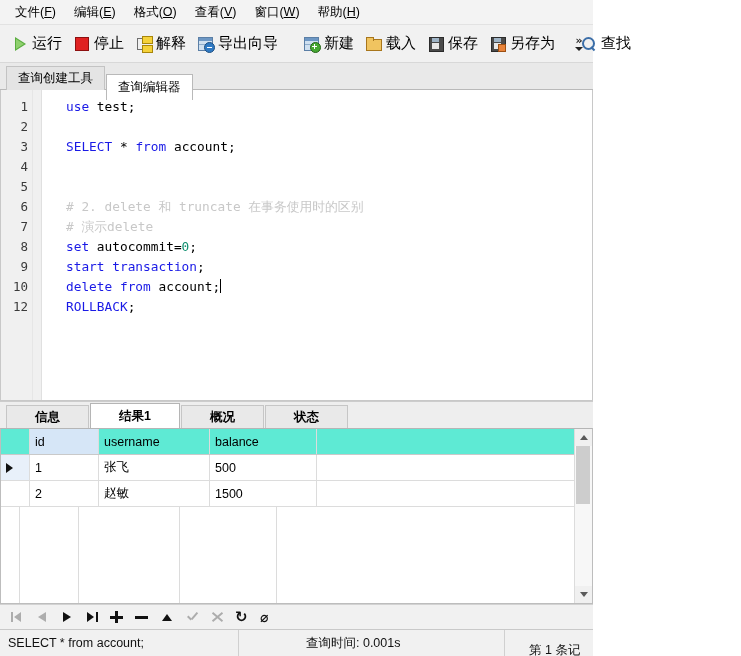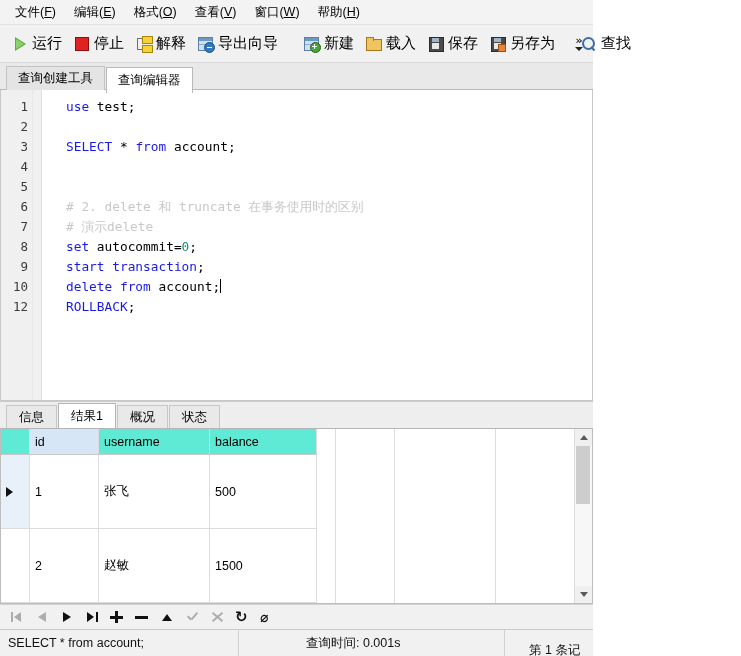--- a/index.html
+++ b/index.html
@@ -185,21 +185,21 @@
     cursor: default;
     color: #000;
     position: relative;
     top: 1px;
   }
   .tab.active {
     background: #ffffff;
     border-color: #b9b9b9;
     height: 25px;
     line-height: 25px;
-    top: 4px;
+    top: 11px;
     z-index: 2;
   }
 
   
   .editor-wrap {
     flex: none;
     height: 310px;
     background: #ffffff;
     border: 1px solid #c8c8c8;
     border-top: none;
@@ -262,41 +262,42 @@
     background: #eeeeee;
     display: flex;
     align-items: flex-end;
     padding-left: 6px;
     flex: none;
     border-top: 1px solid #cccccc;
   }
   .rtab {
     height: 22px;
     line-height: 22px;
-    padding: 0 12px;
+    padding: 0 28px;
     font-size: 12.5px;
     background: #e9e9e9;
     border: 1px solid #c6c6c6;
     border-bottom: none;
     margin-right: 1px;
     cursor: default;
+    font-weight: bold;
   }
   .rtab.active { background:#ffffff; height:24px; line-height:24px; border-color:#b5b5b5; }
 
   
   .grid-area {
     flex: 1;
     background: #ffffff;
     border: 1px solid #bdbdbd;
     border-top: 1px solid #b5b5b5;
     display: flex;
     overflow: hidden;
     position: relative;
   }
-  .grid-main { flex: 1; display: flex; overflow: hidden; }
+  .grid-main { flex: 1; display: flex; flex-direction: column; overflow: hidden; }
   table.grid { border-collapse: collapse; table-layout: fixed; width: 100%; }
   table.grid th, table.grid td {
     font-size: 12.5px;
     font-weight: normal;
     text-align: left;
     padding: 2px 5px;
     height: 21px;
     border-right: 1px solid #dcdcdc;
     border-bottom: 1px solid #dcdcdc;
     overflow: hidden;

